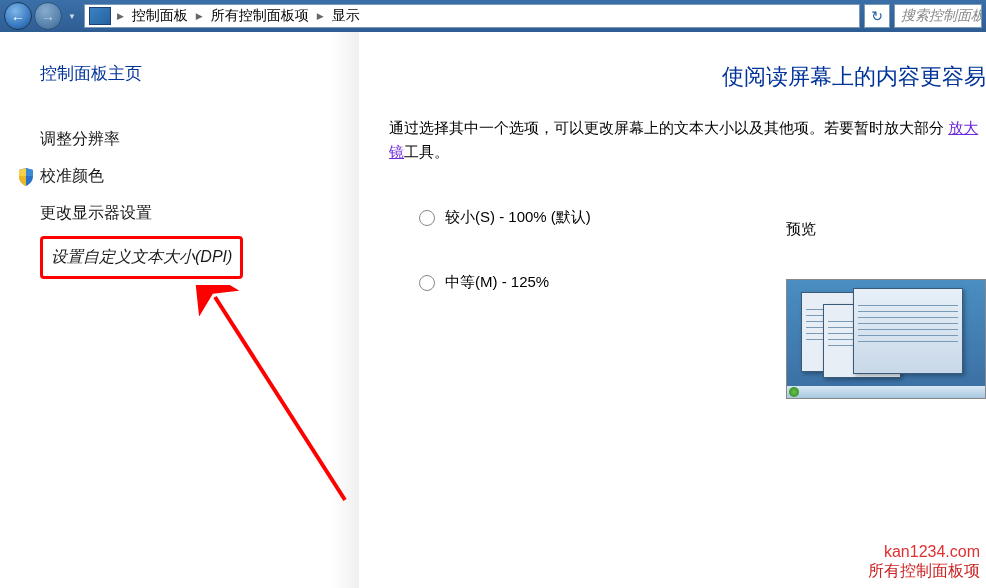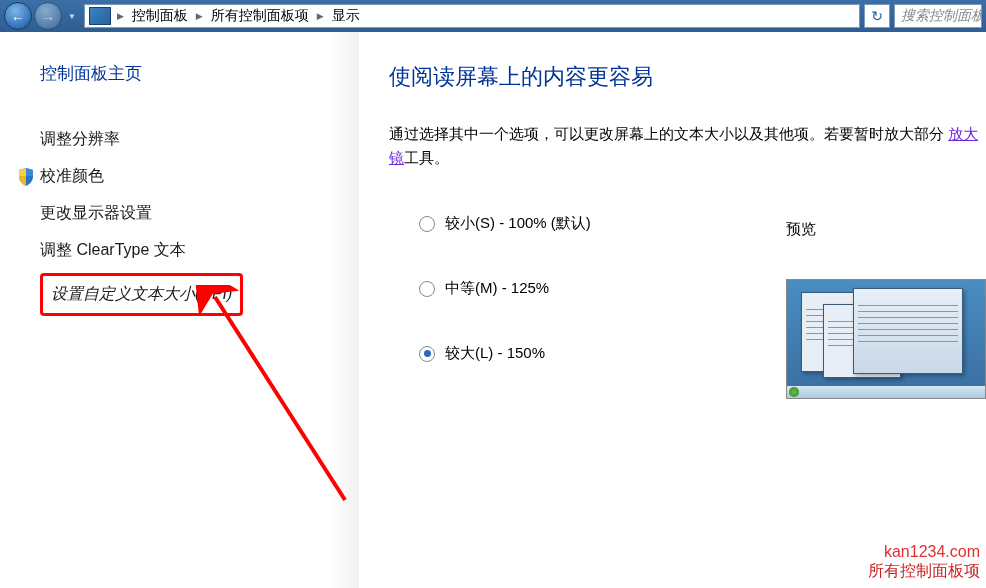--- a/index.html
+++ b/index.html
@@ -21,21 +21,21 @@
 
   .content { display: flex; height: calc(100% - 32px); }
   .sidebar { width: 359px; padding: 30px 20px 20px 40px; background: linear-gradient(to right, #fff 0%, #fff 92%, #f0f0f0 100%); }
   .side-title { color:#003399; font-size:17px; margin-bottom: 36px; display:block;}
   .side-link { display:flex; align-items:center; font-size:16px; color:#1a1a1a; padding: 8px 0; cursor:pointer; }
   .shield { width:16px; height:18px; margin-right:6px; margin-left:-22px; }
   .highlight-box { border: 3px solid #ff0000; border-radius:4px; padding: 4px 8px; display:inline-block; margin-top:4px;}
   .highlight-box .side-link{ padding:4px 0;font-style:italic;}
 
   .main { flex:1; padding: 30px 0 20px 30px; position:relative; }
-  .page-title { color:#003399; font-size:22px; margin-bottom: 30px; }
+  .page-title { color:#003399; font-size:22px; margin-bottom: 24px; text-align: right; }
   .desc { font-size:15px; line-height: 1.6; margin-bottom: 44px; max-width: 640px;}
   .desc a { color:#6d28d9; text-decoration:underline; cursor:pointer;}
 
   .options { margin-left: 30px; }
   .radio-row { display:flex; align-items:center; margin-bottom: 46px; font-size:15px;}
   .radio { width:16px; height:16px; border:1px solid #888; border-radius:50%; margin-right:10px; display:flex; align-items:center; justify-content:center; background:#fff;}
   .radio.checked::after{ content:""; width:7px; height:7px; border-radius:50%; background:#2a6ab8;}
 
   .preview { position:absolute; right:0; top: 188px; width: 200px; }
   .preview-label { font-size:15px; margin-bottom: 40px; display:block;}
@@ -89,45 +89,40 @@
     <div class="side-link">
       <svg class="shield" viewBox="0 0 16 18">
           <path d="M8 0 L15 2 V8 C15 13 12 16 8 18 C4 16 1 13 1 8 V2 Z" fill="#2a72c8"></path>
           <path d="M8 0 L8 18 C4 16 1 13 1 8 V2 Z" fill="#f8d048"></path>
           <path d="M8 0 L15 2 V8 L8 8 Z" fill="#3a8ad8"></path>
           <path d="M1 8 L8 8 L8 18 C4 16 1 13 1 8 Z" fill="#e8b828"></path>
         </svg>
       <span>校准颜色</span>
     </div>
     <div class="side-link">更改显示器设置</div>
-    <div class="side-link">调整 ClearType 文本</div>
     <div class="highlight-box">
       <div class="side-link">设置自定义文本大小(DPI)</div>
     </div>
   </div>
 
   <div class="main">
     <div class="page-title">使阅读屏幕上的内容更容易</div>
     <div class="desc">
       <span>通过选择其中一个选项，可以更改屏幕上的文本大小以及其他项。若要暂时放大部分</span>
       <a>放大镜</a><span>工具。</span>
     </div>
 
     <div class="options">
       <div class="radio-row">
         <span class="radio"></span>
         <span class="opt-label">较小(S) - 100% (默认)</span>
       </div>
       <div class="radio-row">
         <span class="radio"></span>
         <span class="opt-label">中等(M) - 125%</span>
-      </div>
-      <div class="radio-row">
-        <span class="radio checked"></span>
-        <span class="opt-label">较大(L) - 150%</span>
       </div>
     </div>
 
     <div class="preview">
       <span class="preview-label">预览</span>
       <div class="preview-box">
         <div class="pv-win pv-win1">
             <div class="pv-lines">
               <div class="pv-line"></div>
               <div class="pv-line"></div>

